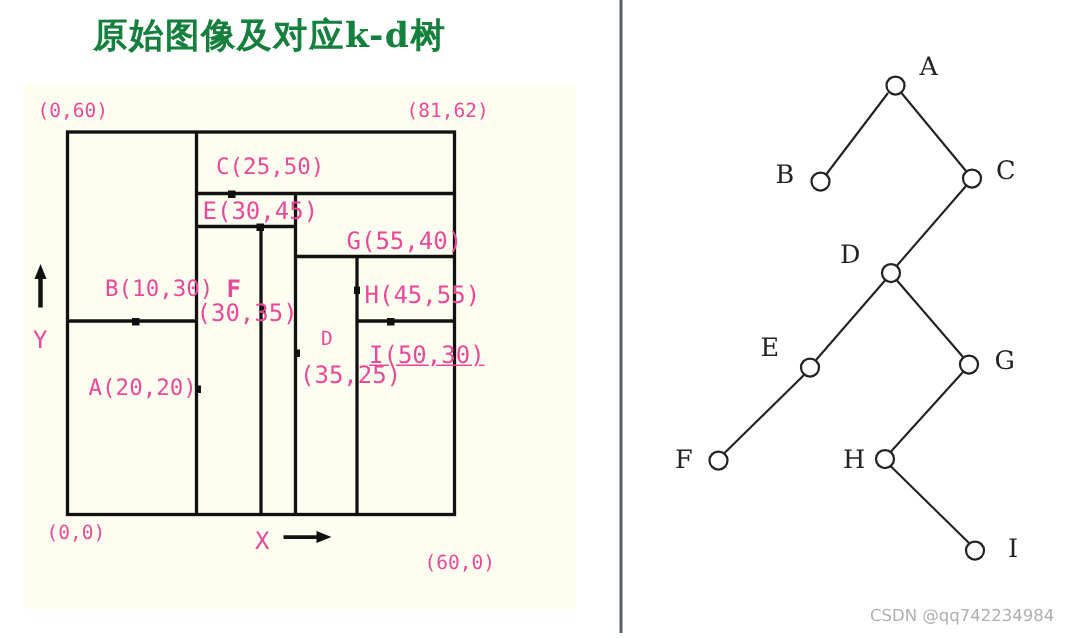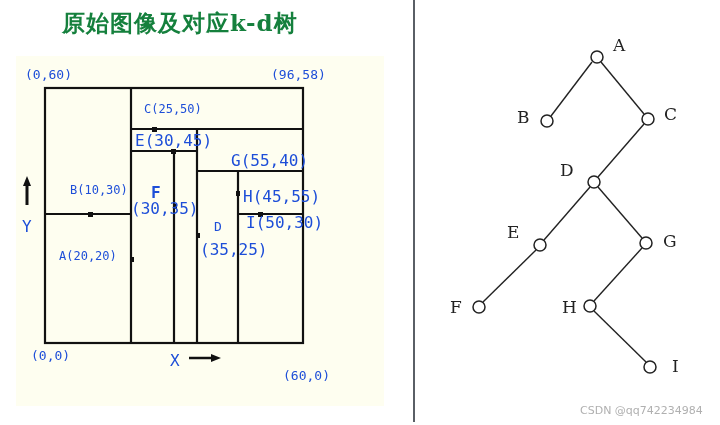--- a/index.html
+++ b/index.html
@@ -4,24 +4,24 @@
 <style>
   html, body { margin: 0; padding: 0; background: #ffffff; }
   body { width: 720px; height: 425px; position: relative; overflow: hidden; font-family: "DejaVu Serif", serif; }
   .abs { position: absolute; }
   #title {
     position: absolute; left: 62px; top: 8px; width: 280px; height: 34px;
     color: #15803d; font-family: "DejaVu Serif", serif; font-size: 23px; font-weight: bold;
     letter-spacing: 1px; white-space: nowrap;
   }
   #left-panel { position: absolute; left: 16px; top: 56px; width: 368px; height: 350px; background: #fefef0; }
-  .plabel { position: absolute; font-family: "DejaVu Sans Mono", monospace; color: #1d4ed8; white-space: nowrap; }
+  .plabel { position: absolute; font-family: "DejaVu Sans Mono", monospace; color: #ec4899; white-space: nowrap; }
   .small { font-size: 16px; }
   .mid { font-size: 13px; }
-  .big { font-size: 12px; }
+  .big { font-size: 15px; }
   #divider { position: absolute; left: 413px; top: 0; width: 2px; height: 422px; background: #5a5f66; }
   .tlabel { position: absolute; font-family: "DejaVu Serif", serif; font-size: 17px; color: #222; }
   #watermark { position: absolute; left: 580px; top: 404px; font-family: "DejaVu Sans", sans-serif; font-size: 11px; color: #b0b0b0; }
 </style>
 </head>
 <body>
 
 <div id="title">原始图像及对应k-d树</div>
 
 <div id="left-panel"></div>
@@ -66,38 +66,38 @@
   </g>
   <polygon points="27,176 23,186 31,186" fill="#111"></polygon>
 
   <g stroke="#111" stroke-width="2.5">
     <line x1="189" y1="358" x2="214" y2="358"></line>
   </g>
   <polygon points="221,358 211,354 211,362" fill="#111"></polygon>
 </svg>
 
 <div class="plabel mid" style="left:25px;top:67px;">(0,60)</div>
-<div class="plabel mid" style="left:271px;top:67px;">(96,58)</div>
+<div class="plabel mid" style="left:271px;top:67px;">(81,62)</div>
 <div class="plabel mid" style="left:31px;top:348px;">(0,0)</div>
 <div class="plabel mid" style="left:283px;top:368px;">(60,0)</div>
 
 <div class="plabel small" style="left:22px;top:217px;">Y</div>
 <div class="plabel small" style="left:170px;top:351px;">X</div>
 
 <div class="plabel big" style="left:59px;top:249px;">A(20,20)</div>
 <div class="plabel big" style="left:58px;top:183px;margin-left:12px;">B(10,30)</div>
 <div class="plabel big" style="left:144px;top:102px;">C(25,50)</div>
 <div class="plabel mid" style="left:214px;top:219px;">D</div>
 <div class="plabel small" style="left:200px;top:240px;">(35,25)</div>
 <div class="plabel small" style="left:135px;top:131px;">E(30,45)</div>
 <div class="plabel small" style="left:151px;top:183px;font-weight:bold;">F</div>
 <div class="plabel small" style="left:131px;top:199px;text-align:right;">(30,35)</div>
 <div class="plabel small" style="left:231px;top:151px;">G(55,40)</div>
 <div class="plabel small" style="left:243px;top:187px;">H(45,55)</div>
-<div class="plabel small" style="left:246px;top:213px;">I(50,30)</div>
+<div class="plabel small" style="left:246px;top:227px;text-decoration:underline;">I(50,30)</div>
 
 <div id="divider"></div>
 
 <svg class="abs" style="left:0;top:0" width="720" height="425">
   <g stroke="#222" stroke-width="1.4" fill="none">
     <line x1="592" y1="62" x2="551" y2="116"></line>
     <line x1="601" y1="62" x2="644" y2="114"></line>
     <line x1="644" y1="124" x2="598" y2="177"></line>
     <line x1="590" y1="187" x2="544" y2="240"></line>
     <line x1="598" y1="187" x2="642" y2="238"></line>

